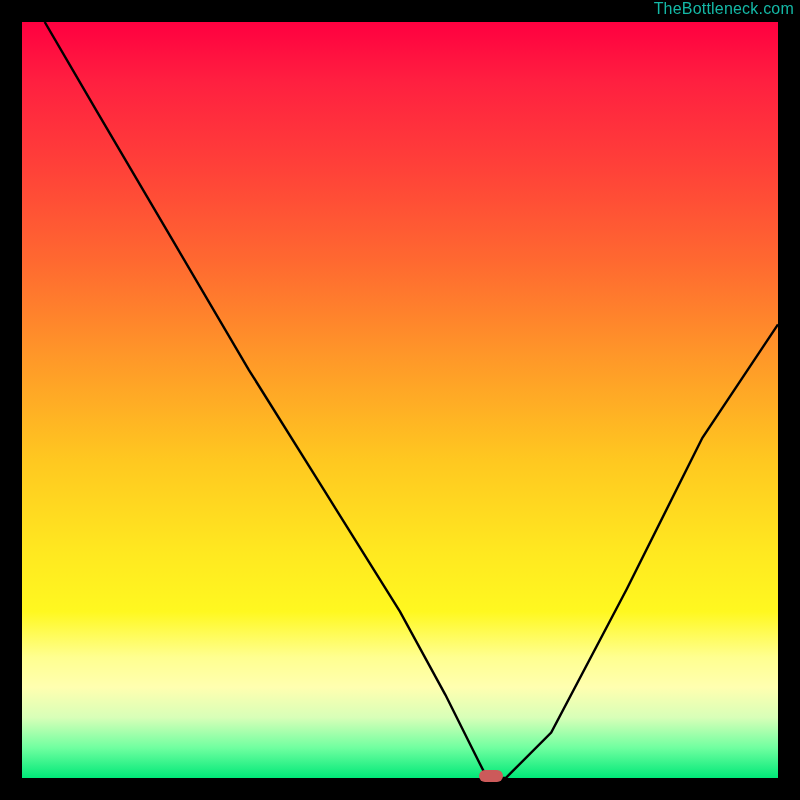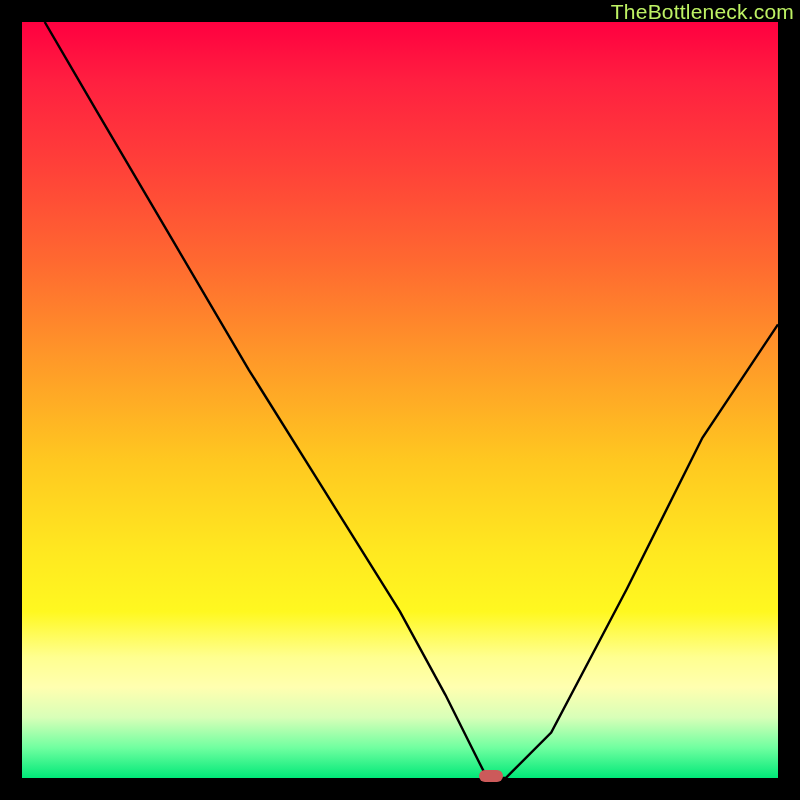--- a/index.html
+++ b/index.html
@@ -36,22 +36,22 @@
       #ffffb0 88%,
       #d8ffb8 92%,
       #70ffa0 96%,
       #00e878 100%
     );
   }
   .watermark {
     position: absolute;
     top: 0px;
     right: 6px;
-    color: #bef264;
-    font-size: 21px;
+    color: #14b8a6;
+    font-size: 16px;
     font-weight: 500;
     letter-spacing: 0.2px;
   }
   svg.curve {
     position: absolute;
     left: 0;
     top: 0;
     width: 756px;
     height: 756px;
   }

